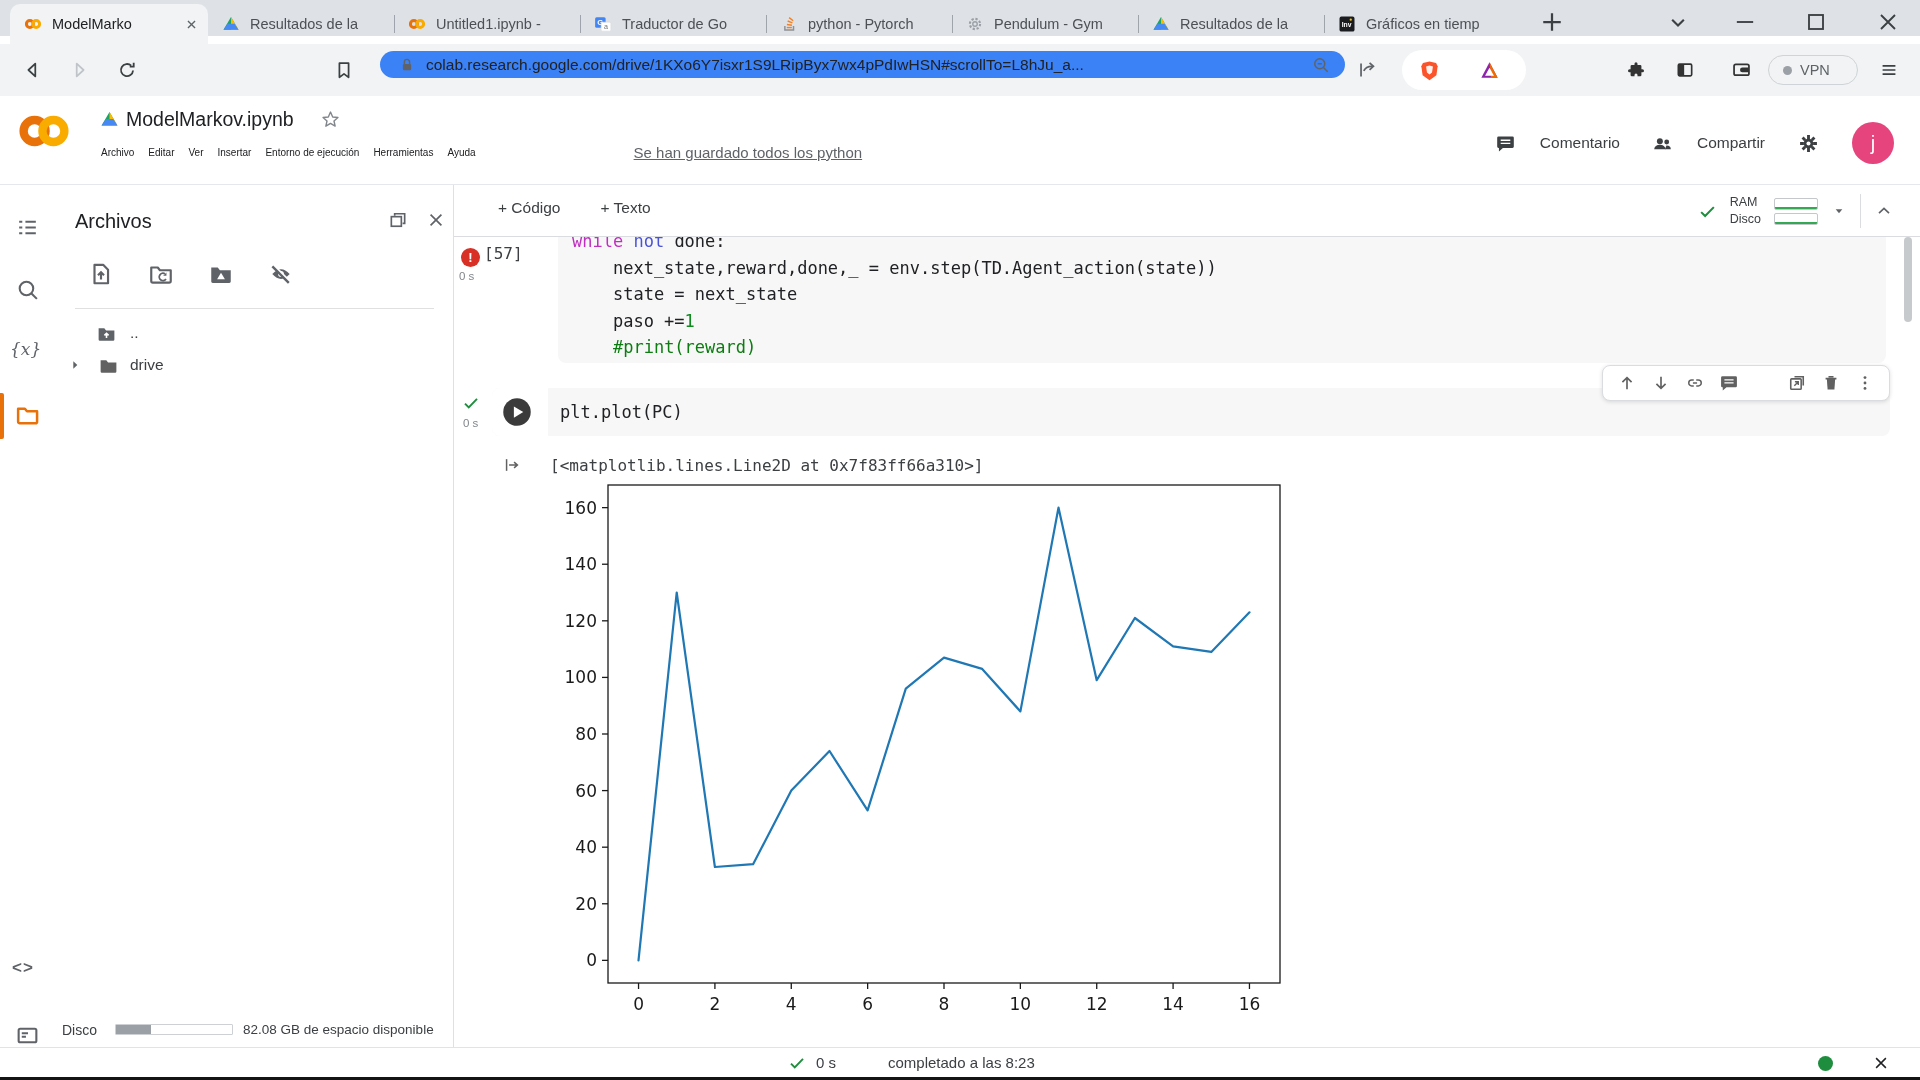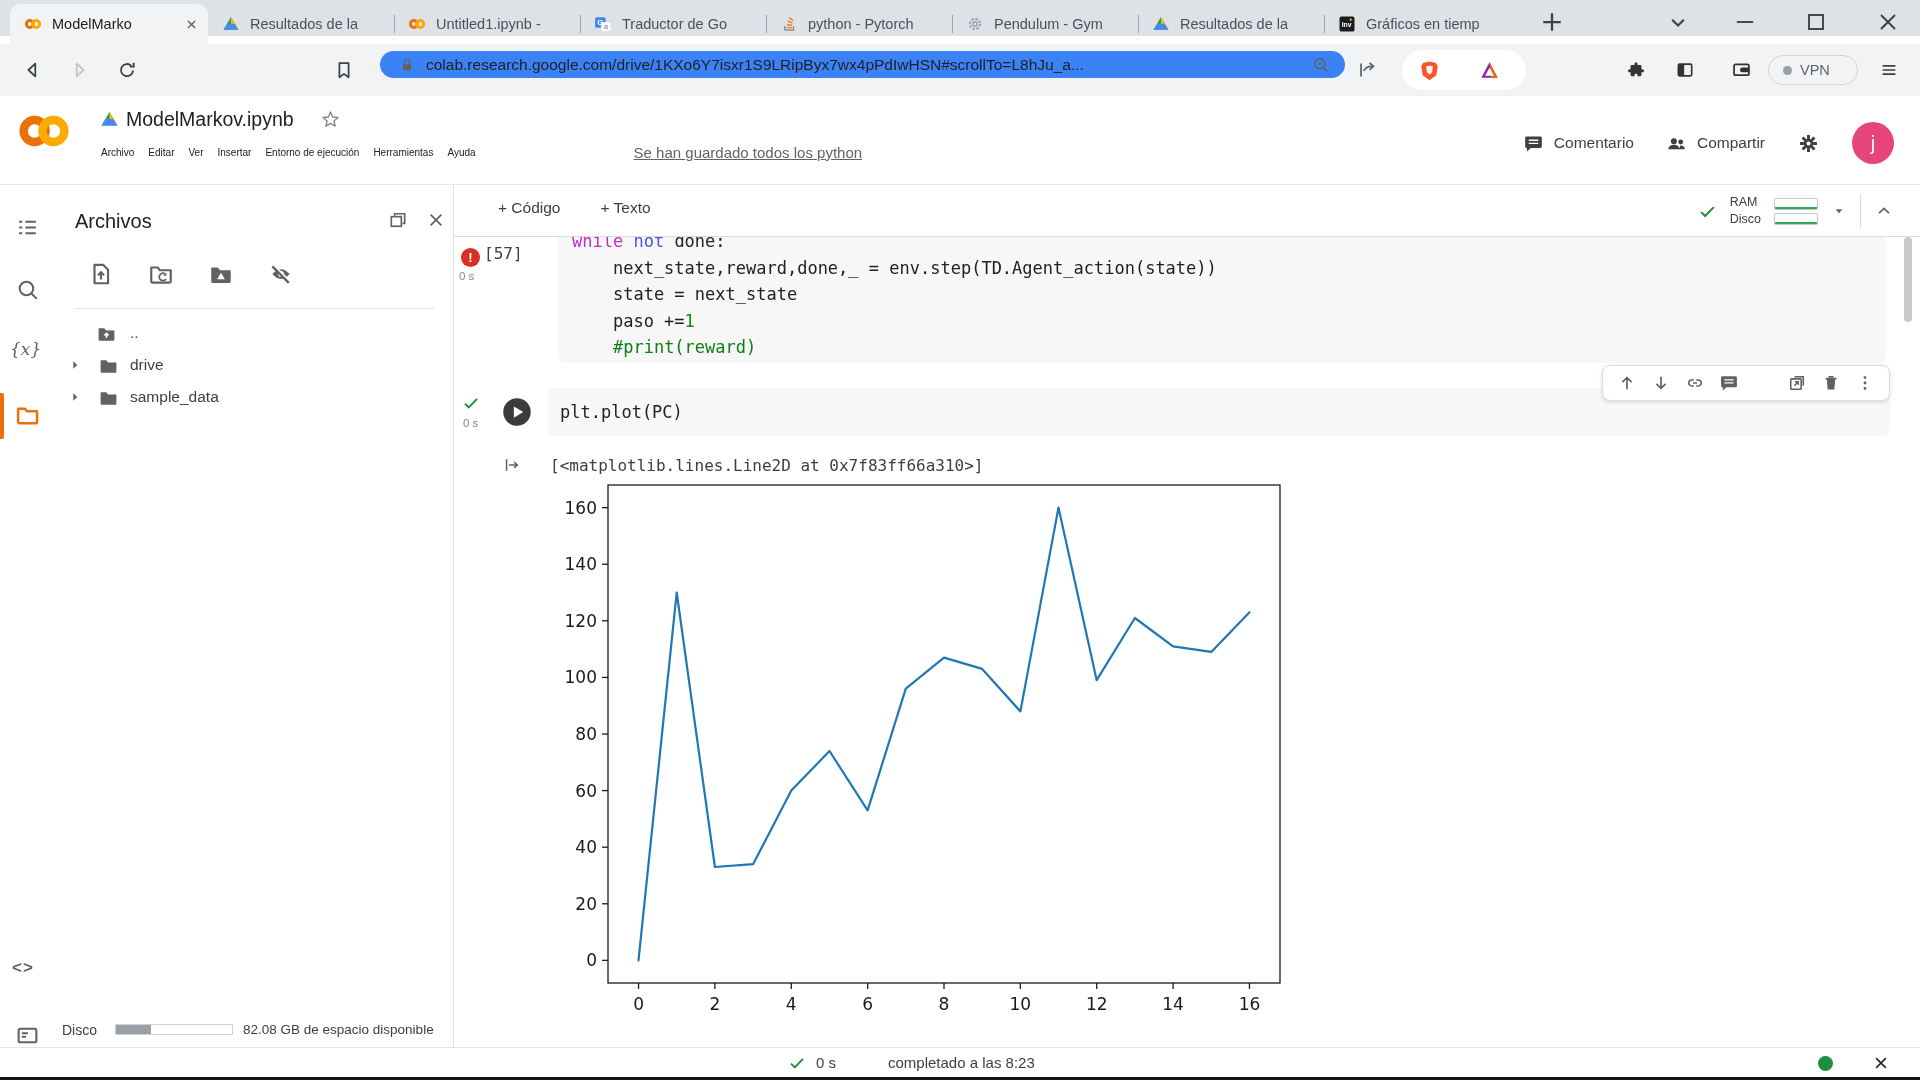--- a/index.html
+++ b/index.html
@@ -51,21 +51,21 @@
 #cheader{position:absolute;left:0;top:96px;width:1920px;height:89px;background:#fff;border-bottom:1px solid #e4e7ed}
 #co-logo{position:absolute;left:16px;top:12px;width:56px;height:46px}
 #titlerow{position:absolute;left:100px;top:12px;display:flex;align-items:center}
 #drive-file-ic{width:19px;height:19px;margin-right:7px}
 #nb-filename{font-size:19.5px;color:#202124}
 #star-ic{width:21px;height:21px;margin-left:26px}
 #menurow{position:absolute;left:100px;top:48px;display:flex;align-items:center;gap:12px}
 .menu-item{font-size:10px;color:#202124;padding:2px 1px}
 #save-status{margin-left:145px;font-size:15px;color:#5f6368;text-decoration:underline}
 #hdr-right{position:absolute;right:26px;top:26px;display:flex;align-items:center;gap:32px}
-.hdr-btn{display:flex;align-items:center;gap:10px;font-size:15.5px;color:#3c4043}
+.hdr-btn{display:flex;align-items:center;gap:24px;font-size:15.5px;color:#3c4043}
 .hdr-btn .ic{width:21px;height:21px}
 #gear-hdr{width:23px;height:23px}
 #avatar{width:42px;height:42px;border-radius:50%;background:#e5447d;color:#fff;font-size:20px;display:flex;align-items:center;justify-content:center}
 
 
 #nbtoolbar{position:absolute;left:454px;top:185px;width:1466px;height:52px;background:#fff;border-bottom:1px solid #dadce0}
 #addbtns{position:absolute;left:44px;top:14px;display:flex;gap:40px}
 .addbtn{font-size:15.5px;color:#3c4043}
 #nbright{position:absolute;right:26px;top:0;height:52px;display:flex;align-items:center;gap:13px}
 #ramdisk-check{width:19px;height:19px}
@@ -528,33 +528,20 @@
             <svg viewBox="0 0 24 24">
               <path d="M9.5 6.5 l6 5.5 -6 5.5 Z" fill="#5f6368"></path>
             </svg>
           </span>
           <span class="tree-folder ic" style="left:43px">
             <svg viewBox="0 0 24 24">
               <path d="M3 6 h6.5 l2 2.5 H21 V18.8 a1.4 1.4 0 0 1 -1.4 1.4 H4.4 A1.4 1.4 0 0 1 3 18.8 Z" fill="#616161"></path>
             </svg>
           </span>
           <span class="tree-label">drive</span>
-        </div>
-        <div class="tree-row">
-          <span class="tree-caret ic">
-            <svg viewBox="0 0 24 24">
-              <path d="M9.5 6.5 l6 5.5 -6 5.5 Z" fill="#5f6368"></path>
-            </svg>
-          </span>
-          <span class="tree-folder ic" style="left:43px">
-            <svg viewBox="0 0 24 24">
-              <path d="M3 6 h6.5 l2 2.5 H21 V18.8 a1.4 1.4 0 0 1 -1.4 1.4 H4.4 A1.4 1.4 0 0 1 3 18.8 Z" fill="#616161"></path>
-            </svg>
-          </span>
-          <span class="tree-label">sample_data</span>
         </div>
       </div>
     <div id="disk-row">
       <span id="disk-label">Disco</span>
       <div id="disk-bar">
           <div id="disk-fill" style="width: 30%;"></div>
         </div>
       <span id="disk-info">82.08 GB de espacio disponible</span>
     </div>
   </div>

